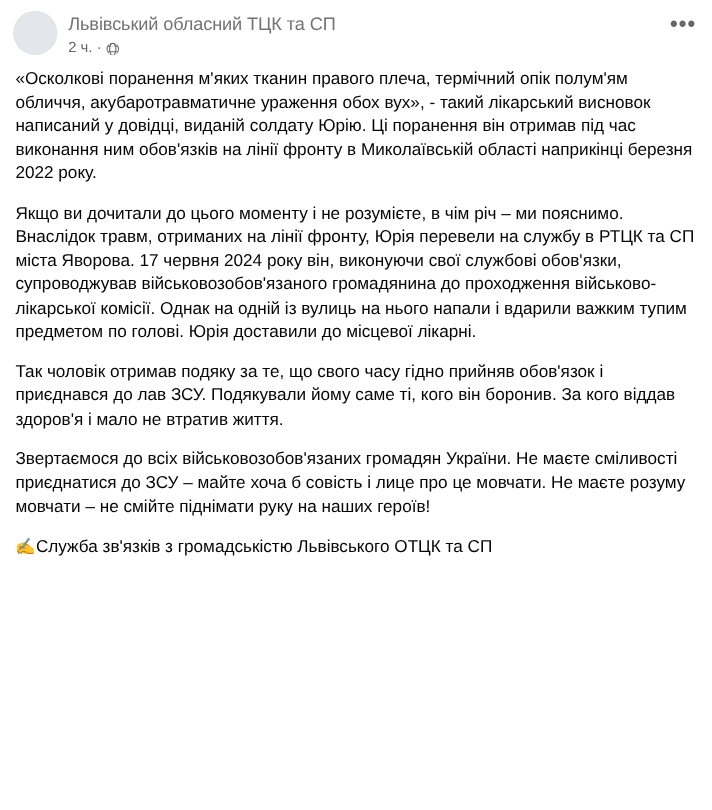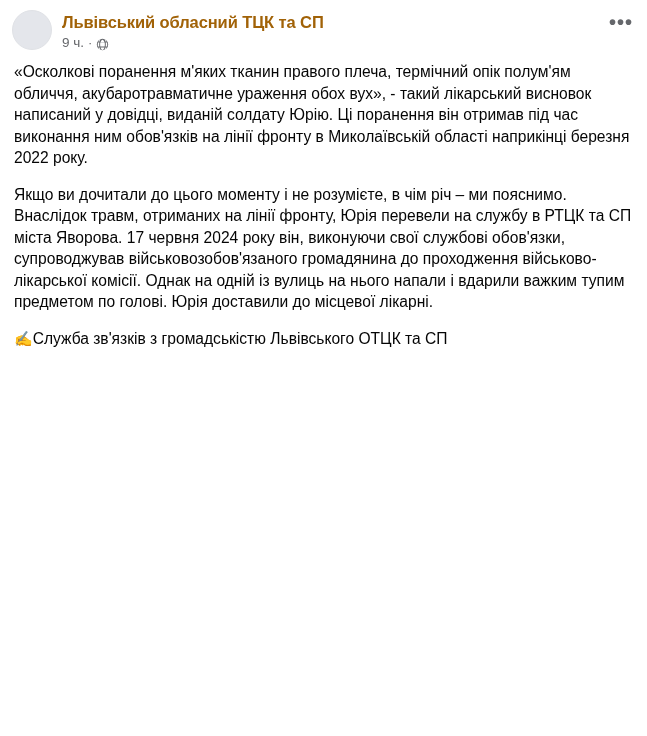--- a/index.html
+++ b/index.html
@@ -38,22 +38,22 @@
   }
   .header-text {
     display: flex;
     flex-direction: column;
     justify-content: center;
     min-height: 40px;
     padding-top: 1px;
   }
   .page-name {
     font-size: 16.5px;
-    font-weight: bold;
-    color: #a16207;
+    font-weight: normal;
+    color: #737373;
     line-height: 20px;
     letter-spacing: -0.1px;
   }
   .meta-row {
     display: flex;
     align-items: center;
     margin-top: 3px;
     color: #65676b;
     font-size: 13.5px;
     line-height: 16px;
@@ -106,31 +106,33 @@
 </head>
 <body>
 
 <div class="post">
 
   <div class="post-header">
     <div class="avatar"></div>
     <div class="header-text">
       <div class="page-name">Львівський обласний ТЦК та СП</div>
       <div class="meta-row">
-        <span class="meta-time">9 ч.</span>
+        <span class="meta-time">2 ч.</span>
         <span class="meta-dot">·</span>
         <span class="globe-icon">
           <svg width="13" height="13" viewBox="0 0 16 16" fill="#65676b" xmlns="http://www.w3.org/2000/svg">
             <path d="M8 1a7 7 0 1 0 0 14A7 7 0 0 0 8 1zm0 1.2c.9 0 1.9 1.1 2.4 3H5.6c.5-1.9 1.5-3 2.4-3zM5.3 5.4h5.4c.1.8.2 1.7.2 2.6s-.1 1.8-.2 2.6H5.3c-.1-.8-.2-1.7-.2-2.6s.1-1.8.2-2.6zm-1.2 0c-.1.8-.2 1.7-.2 2.6s.1 1.8.2 2.6H2.5A5.8 5.8 0 0 1 2.2 8c0-.9.1-1.8.3-2.6h1.6zm7.8 0h1.6c.2.8.3 1.7.3 2.6s-.1 1.8-.3 2.6h-1.6c.1-.8.2-1.7.2-2.6s-.1-1.8-.2-2.6zm1.1-1.2h-1.4c-.3-1.1-.7-2.1-1.2-2.8 1.1.5 2 1.5 2.6 2.8zM5.6 1.4c-.5.7-.9 1.7-1.2 2.8H3c.6-1.3 1.5-2.3 2.6-2.8zM3 11.8h1.4c.3 1.1.7 2.1 1.2 2.8-1.1-.5-2-1.5-2.6-2.8zm2.6 0h4.8c-.5 1.9-1.5 3-2.4 3s-1.9-1.1-2.4-3zm4.8 2.8c.5-.7.9-1.7 1.2-2.8H13c-.6 1.3-1.5 2.3-2.6 2.8z"></path>
           </svg>
         </span>
       </div>
     </div>
     <div class="more-btn">•••</div>
   </div>
 
   <div class="post-body">
     <p>«Осколкові поранення м'яких тканин правого плеча, термічний опік полум'ям обличчя, акубаротравматичне ураження обох вух», - такий лікарський висновок написаний у довідці, виданій солдату Юрію. Ці поранення він отримав під час виконання ним обов'язків на лінії фронту в Миколаївській області наприкінці березня 2022 року.</p>
     <p>Якщо ви дочитали до цього моменту і не розумієте, в чім річ – ми пояснимо. Внаслідок травм, отриманих на лінії фронту, Юрія перевели на службу в РТЦК та СП міста Яворова. 17 червня 2024 року він, виконуючи свої службові обов'язки, супроводжував військовозобов'язаного громадянина до проходження військово-лікарської комісії. Однак на одній із вулиць на нього напали і вдарили важким тупим предметом по голові. Юрія доставили до місцевої лікарні.</p>
+    <p>Так чоловік отримав подяку за те, що свого часу гідно прийняв обов'язок і приєднався до лав ЗСУ. Подякували йому саме ті, кого він боронив. За кого віддав здоров'я і мало не втратив життя.</p>
+    <p>Звертаємося до всіх військовозобов'язаних громадян України. Не маєте сміливості приєднатися до ЗСУ – майте хоча б совість і лице про це мовчати. Не маєте розуму мовчати – не смійте піднімати руку на наших героїв!</p>
     <p class="signature"><span class="pen-emoji">✍️</span><span>Служба зв'язків з громадськістю Львівського ОТЦК та СП</span></p>
   </div>
 
 </div>
 
 </body></html>

